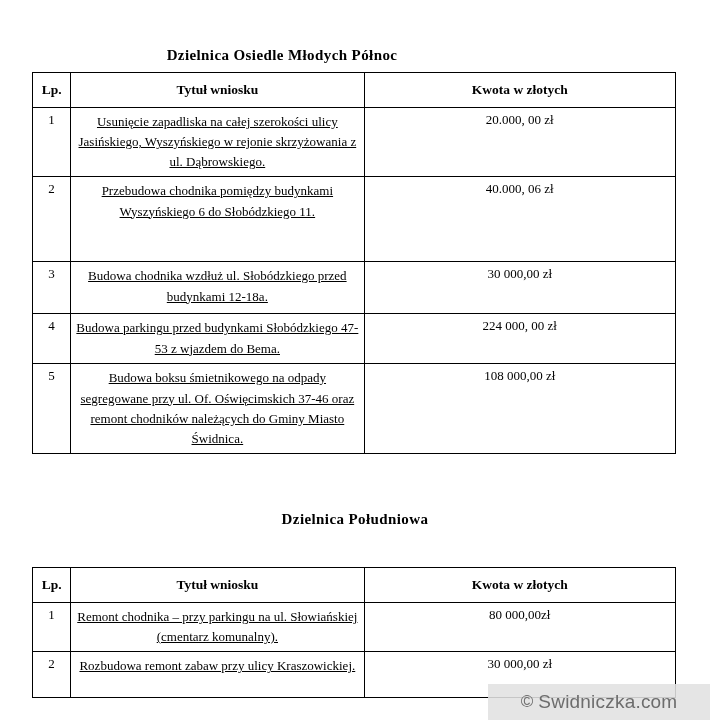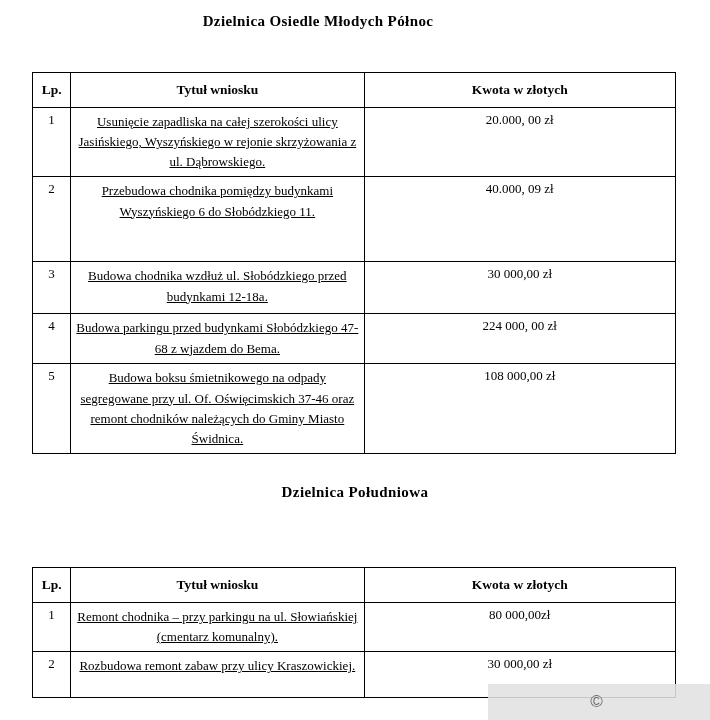--- a/index.html
+++ b/index.html
@@ -22,28 +22,27 @@
     box-sizing: border-box;
   }
   .section-title {
     text-align: center;
     font-weight: bold;
     font-size: 15px;
     letter-spacing: 0.4px;
   }
   #title-north {
     position: absolute;
-    top: 13px;
+    top: 47px;
     left: 0;
     width: 564px;
-    padding-left: 36px;
   }
   #title-south {
     position: absolute;
-    top: 484px;
+    top: 511px;
     left: 0;
     width: 710px;
   }
   table.doc-table {
     border-collapse: collapse;
     table-layout: fixed;
     font-size: 13px;
     padding-left: 48px;
   }
   table.doc-table td, table.doc-table th {
@@ -143,30 +142,30 @@
     </thead>
     <tbody>
       <tr class="row-h1">
         <td class="lp-cell">1</td>
         <td class="title-cell">Usunięcie zapadliska na całej szerokości ulicy Jasińskiego, Wyszyńskiego  w rejonie skrzyżowania z ul. Dąbrowskiego.</td>
         <td class="amount-cell">20.000, 00 zł</td>
       </tr>
       <tr class="row-h2">
         <td class="lp-cell">2</td>
         <td class="title-cell">Przebudowa chodnika pomiędzy budynkami Wyszyńskiego 6 do Słobódzkiego  11.</td>
-        <td class="amount-cell">40.000, 09 zł</td>
+        <td class="amount-cell">40.000, 06 zł</td>
       </tr>
       <tr class="row-h3">
         <td class="lp-cell">3</td>
         <td class="title-cell">Budowa chodnika wzdłuż ul. Słobódzkiego przed budynkami 12-18a.</td>
         <td class="amount-cell">30 000,00  zł</td>
       </tr>
       <tr class="row-h4">
         <td class="lp-cell">4</td>
-        <td class="title-cell">Budowa parkingu przed budynkami Słobódzkiego  47-68 z wjazdem do Bema.</td>
+        <td class="title-cell">Budowa parkingu przed budynkami Słobódzkiego  47-53 z wjazdem do Bema.</td>
         <td class="amount-cell">224 000, 00 zł</td>
       </tr>
       <tr class="row-h5">
         <td class="lp-cell">5</td>
         <td class="title-cell">Budowa boksu śmietnikowego  na odpady segregowane przy ul. Of. Oświęcimskich 37-46 oraz remont chodników należących do Gminy Miasto Świdnica.</td>
         <td class="amount-cell">108 000,00 zł</td>
       </tr>
     </tbody>
   </table>
 
@@ -194,15 +193,16 @@
       <tr class="row-s2">
         <td class="lp-cell">2</td>
         <td class="title-cell">Rozbudowa remont zabaw przy ulicy Kraszowickiej.</td>
         <td class="amount-cell">30 000,00  zł</td>
       </tr>
     </tbody>
   </table>
 
   <div class="watermark">
     <span class="c-mark">©</span>
+    <span>Swidniczka.com</span>
   </div>
 
 </div>
 
 </body></html>

